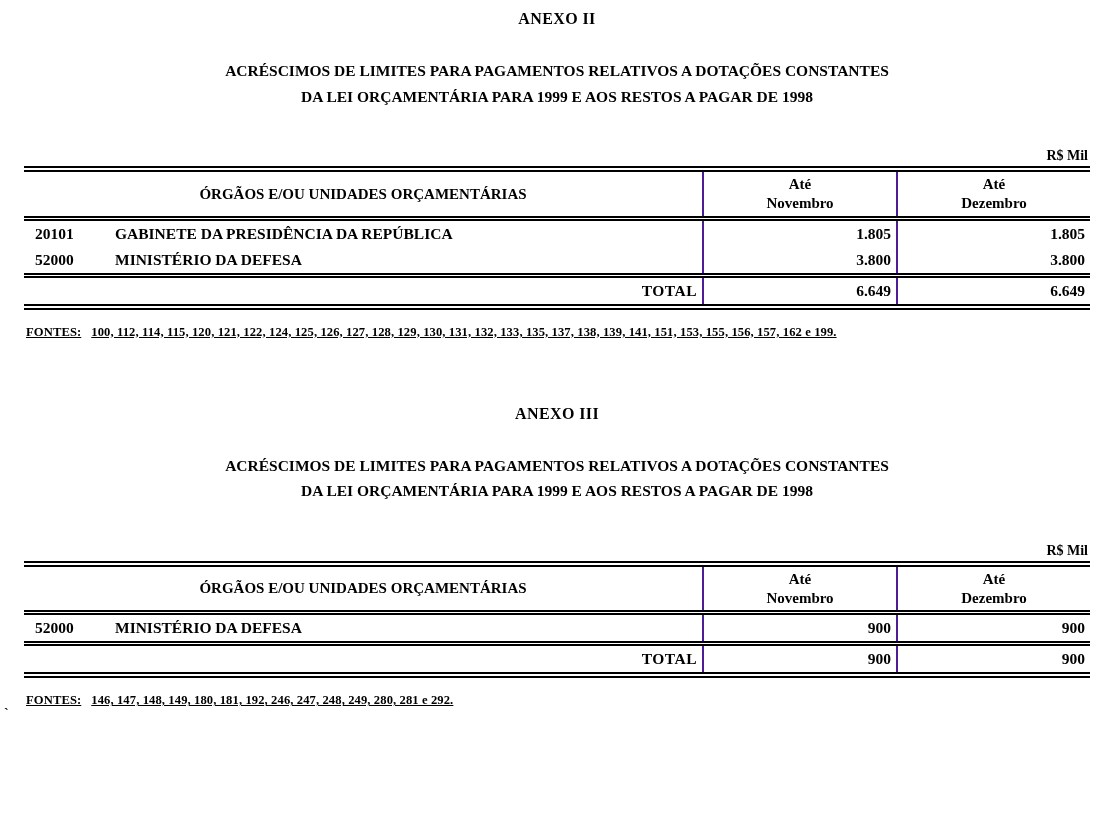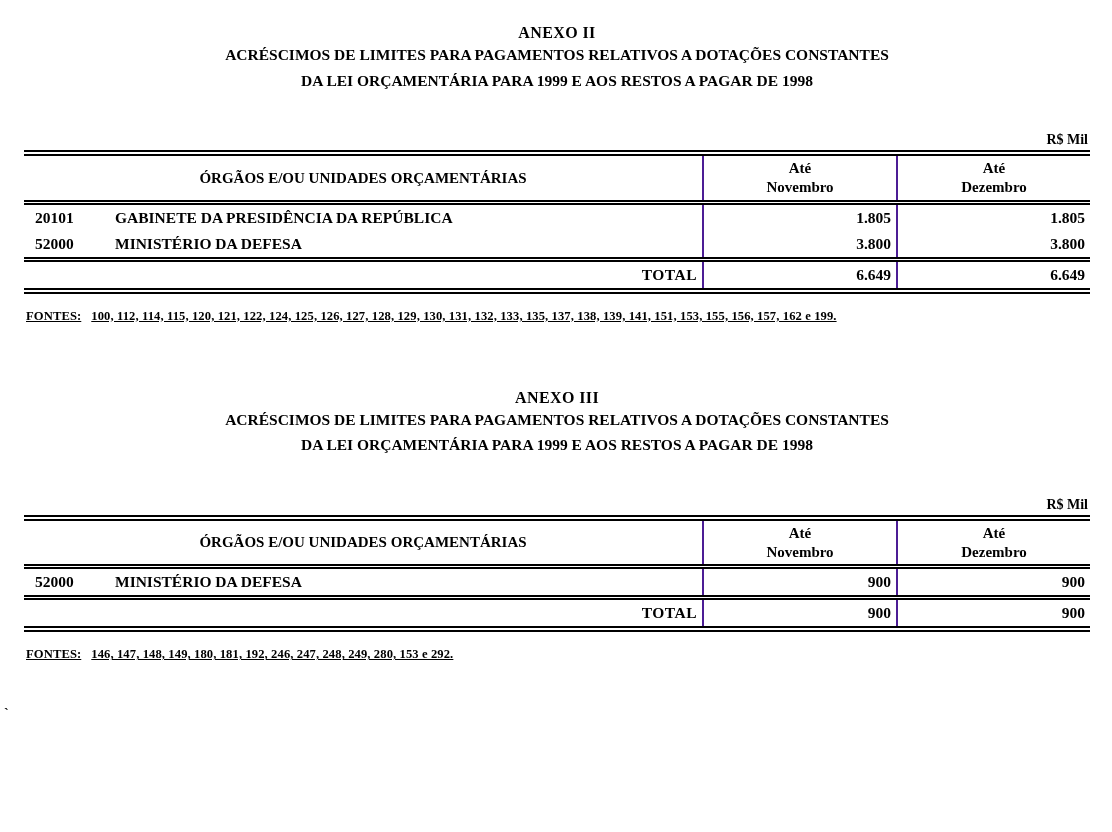--- a/index.html
+++ b/index.html
@@ -9,31 +9,32 @@
     color: #000000;
   }
   body {
     width: 1112px;
     height: 832px;
     overflow: hidden;
     font-family: "Liberation Serif", "DejaVu Serif", serif;
     font-weight: bold;
   }
   .page {
-    padding: 24px 22px 0 24px;
+    padding: 10px 22px 0 24px;
   }
   .anexo-heading {
     text-align: center;
     font-size: 16px;
     letter-spacing: 0.4px;
   }
   .doc-title {
     text-align: center;
     font-size: 15.5px;
     line-height: 1.65;
+    margin-top: 30px;
   }
   .unit-label {
     text-align: right;
     font-size: 14px;
     margin-top: 39px;
     margin-bottom: 2px;
     padding-right: 2px;
   }
   table.doc-table {
     width: 100%;
@@ -192,19 +193,19 @@
         </tr>
         <tr class="total-row">
           <td class="total-label">TOTAL</td>
           <td class="col-num sep num">900</td>
           <td class="col-num sep num">900</td>
         </tr>
       </tbody>
     </table>
 
     <div class="fontes">
-      <span class="fontes-label">FONTES:</span><span>146, 147, 148, 149, 180, 181, 192, 246, 247, 248, 249, 280, 153 e 292.</span>
+      <span class="fontes-label">FONTES:</span><span>146, 147, 148, 149, 180, 181, 192, 246, 247, 248, 249, 280, 281 e 292.</span>
     </div>
   </section>
 
 </div>
 
 <span class="scan-mark">`</span>
 
 </body></html>

